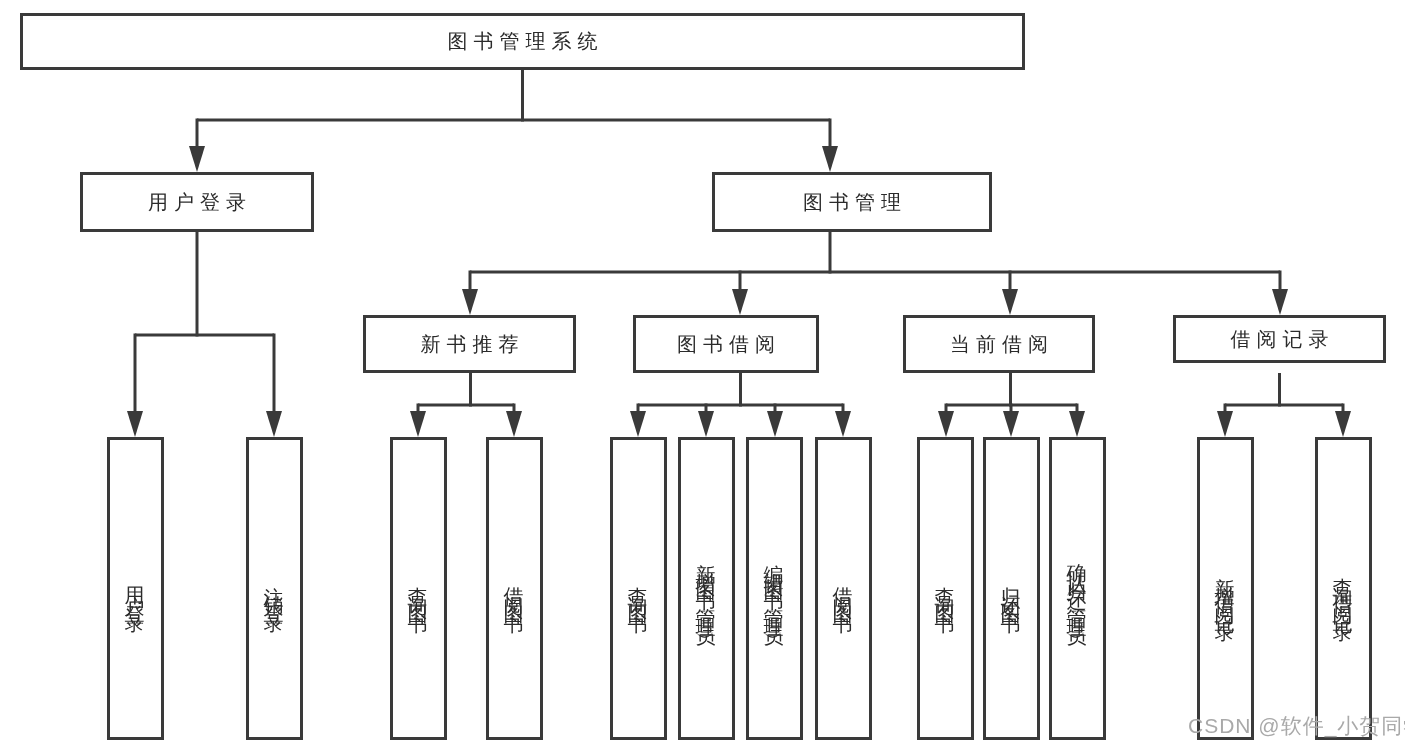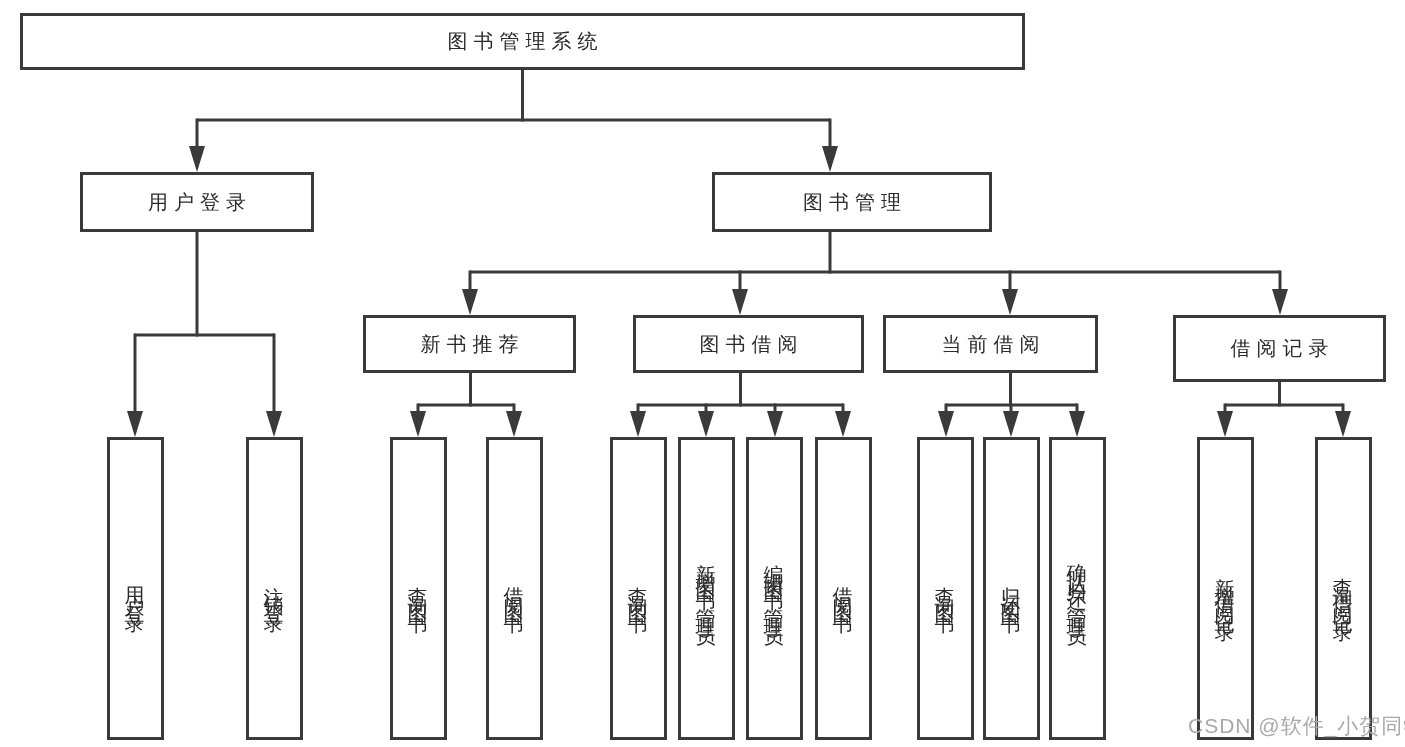--- a/index.html
+++ b/index.html
@@ -129,27 +129,27 @@
   <div class="box" style="left:80px;top:172px;width:234px;height:60px">
     <span>用户登录</span>
   </div>
   <div class="box" style="left:712px;top:172px;width:280px;height:60px">
     <span>图书管理</span>
   </div>
 
   <div class="box" style="left:363px;top:315px;width:213px;height:58px">
     <span>新书推荐</span>
   </div>
-  <div class="box" style="left:633px;top:315px;width:231px;height:58px">
+  <div class="box" style="left:633px;top:315px;width:186px;height:58px">
     <span>图书借阅</span>
   </div>
-  <div class="box" style="left:883px;top:315px;width:215px;height:58px">
+  <div class="box" style="left:903px;top:315px;width:192px;height:58px">
     <span>当前借阅</span>
   </div>
-  <div class="box" style="left:1173px;top:315px;width:213px;height:67px">
+  <div class="box" style="left:1173px;top:315px;width:213px;height:48px">
     <span>借阅记录</span>
   </div>
 
   <div class="box v" style="left:107px;top:437px;width:57px;height:303px">
     <span>用户登录</span>
   </div>
   <div class="box v" style="left:246px;top:437px;width:57px;height:303px">
     <span>注销登录</span>
   </div>
 

